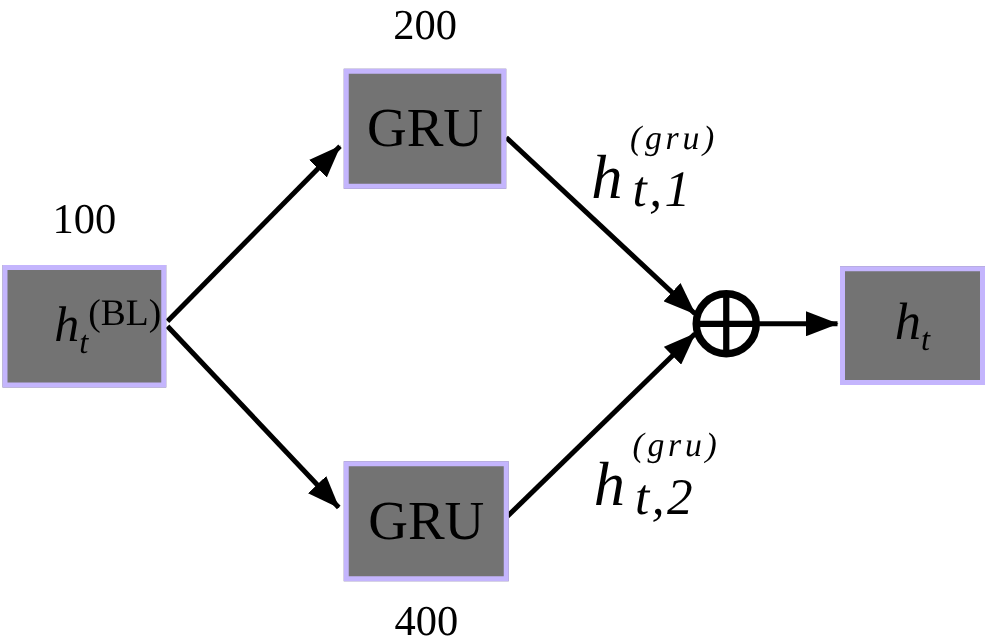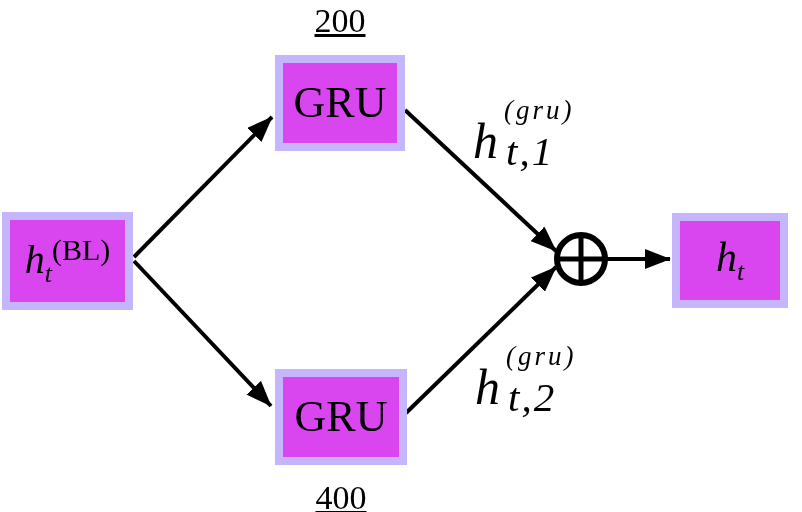--- a/index.html
+++ b/index.html
@@ -13,39 +13,38 @@
     overflow: hidden;
   }
   .overlay {
     position: absolute;
     left: 0; top: 0;
     width: 802px; height: 512px;
   }
   .box {
     position: absolute;
     box-sizing: border-box;
-    border: 8px solid #c4b5fd;
-    background: #d946ef;
+    border: 4px solid #c4b5fd;
+    background: #737373;
     display: flex;
     align-items: center;
     justify-content: center;
   }
-  #box-input  { left: 2px;   top: 212px; width: 131px; height: 98px; }
+  #box-input  { left: 2px;   top: 212px; width: 131px; height: 98px; justify-content: flex-end; }
   #box-gru-top    { left: 275px; top: 55px;  width: 130px; height: 96px; }
   #box-gru-bottom { left: 275px; top: 369px; width: 132px; height: 96px; }
   #box-output { left: 672px; top: 213px; width: 116px; height: 95px; }
 
   .gru-label { font-size: 44px; line-height: 1; }
 
   .dim {
     position: absolute;
     font-size: 34px;
     line-height: 1;
     text-align: center;
-    text-decoration: underline;
   }
   #dim-100 { left: 2px;   top: 159px; width: 131px; }
   #dim-200 { left: 275px; top: 4px;   width: 130px; }
   #dim-400 { left: 275px; top: 481px; width: 132px; }
 
   
   .math { white-space: nowrap; }
   .mbase { font-style: italic; font-size: 40px; line-height: 1; }
   #box-output .mbase { font-size: 42px; }
   .msub { font-style: italic; font-size: 26px; line-height: 1; vertical-align: -9px; }
@@ -87,20 +86,21 @@
       <circle cx="581" cy="259" r="24" fill="#ffffff" stroke="#000000" stroke-width="6"></circle>
       <line x1="558" y1="259" x2="604" y2="259" stroke="#000000" stroke-width="5"></line>
       <line x1="581" y1="236" x2="581" y2="282" stroke="#000000" stroke-width="5"></line>
     </g>
 
     <line x1="405" y1="110" x2="556" y2="251" stroke="#000000" stroke-width="4" marker-end="url(#arrow)"></line>
     <line x1="406" y1="413" x2="556" y2="267" stroke="#000000" stroke-width="4" marker-end="url(#arrow)"></line>
     <line x1="604" y1="259" x2="670" y2="259" stroke="#000000" stroke-width="4" marker-end="url(#arrow)"></line>
   </svg>
 
+  <div class="dim" id="dim-100">100</div>
   <div class="dim" id="dim-200">200</div>
   <div class="dim" id="dim-400">400</div>
 
   <div class="box" id="box-input">
     <span class="math"><span class="mbase">h</span><sub class="msub">t</sub><sup class="msup">(BL)</sup></span>
   </div>
 
   <div class="box" id="box-gru-top">
     <span class="gru-label">GRU</span>
   </div>

